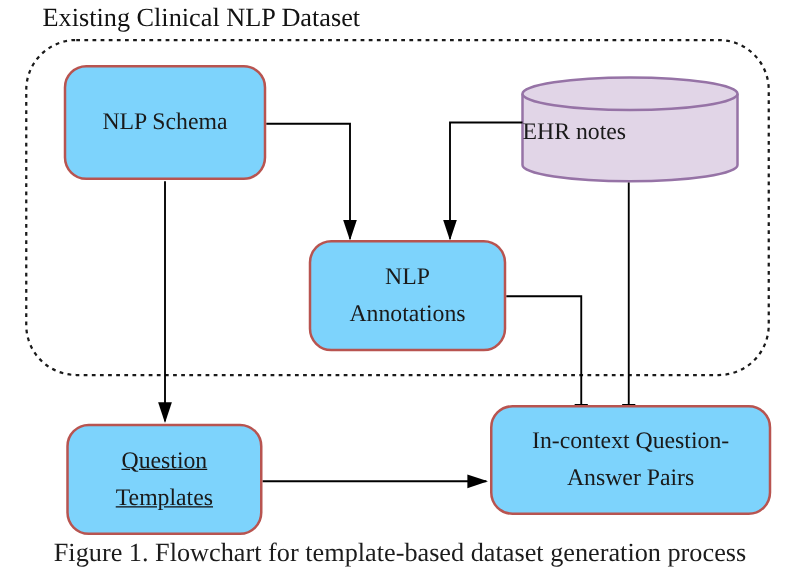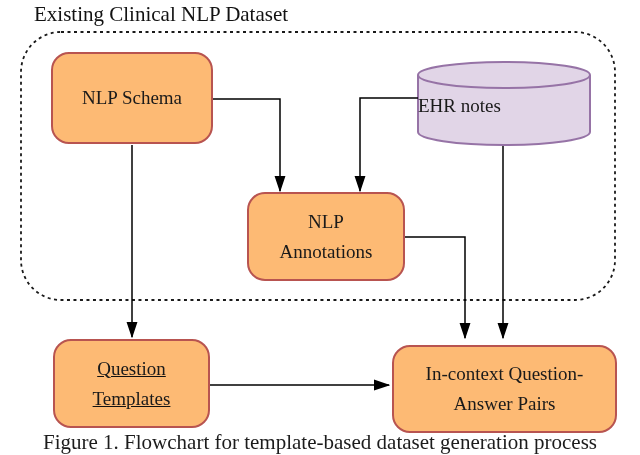--- a/index.html
+++ b/index.html
@@ -6,31 +6,31 @@
   .stage{
     position:relative;width:640px;height:455px;overflow:hidden;background:#ffffff;
     font-family:"Liberation Serif","DejaVu Serif",serif;color:#111111;
   }
   .title{
     position:absolute;left:0;top:1px;width:640px;height:27px;
     font-size:21px;line-height:27px;color:#121212;margin-left:34px;
   }
   .layer{position:absolute;left:0;top:0;width:640px;height:455px;z-index:1;}
   .node{
-    position:absolute;z-index:2;background:#fdba74;border:2px solid #b85450;
+    position:absolute;z-index:2;background:#7dd3fc;border:2px solid #b85450;
     border-radius:18px;display:flex;align-items:center;justify-content:center;
     box-sizing:border-box;
   }
   .node-label{
     text-align:center;font-size:19px;line-height:30px;white-space:pre-line;color:#1a1a1a;
   }
   .nlp-schema{left:51px;top:52px;width:162px;height:92px;}
   .nlp-annotations{left:247px;top:192px;width:158px;height:89px;align-items:center;}
   .question-templates{left:53px;top:339px;width:157px;height:89px;text-decoration:underline;}
-  .in-context{left:392px;top:345px;width:225px;height:88px;}
+  .in-context{left:392px;top:324px;width:225px;height:88px;}
   .cyl-label{
     position:absolute;z-index:2;left:418px;top:86px;width:172px;height:40px;
     display:flex;align-items:center;justify-content:flex-start;
     font-size:19px;color:#1a1a1a;
   }
   .caption{
     position:absolute;left:-3px;top:429px;width:646px;z-index:2;
     text-align:center;font-size:21px;line-height:26px;color:#1c1c1c;white-space:nowrap;
   }
 </style>

